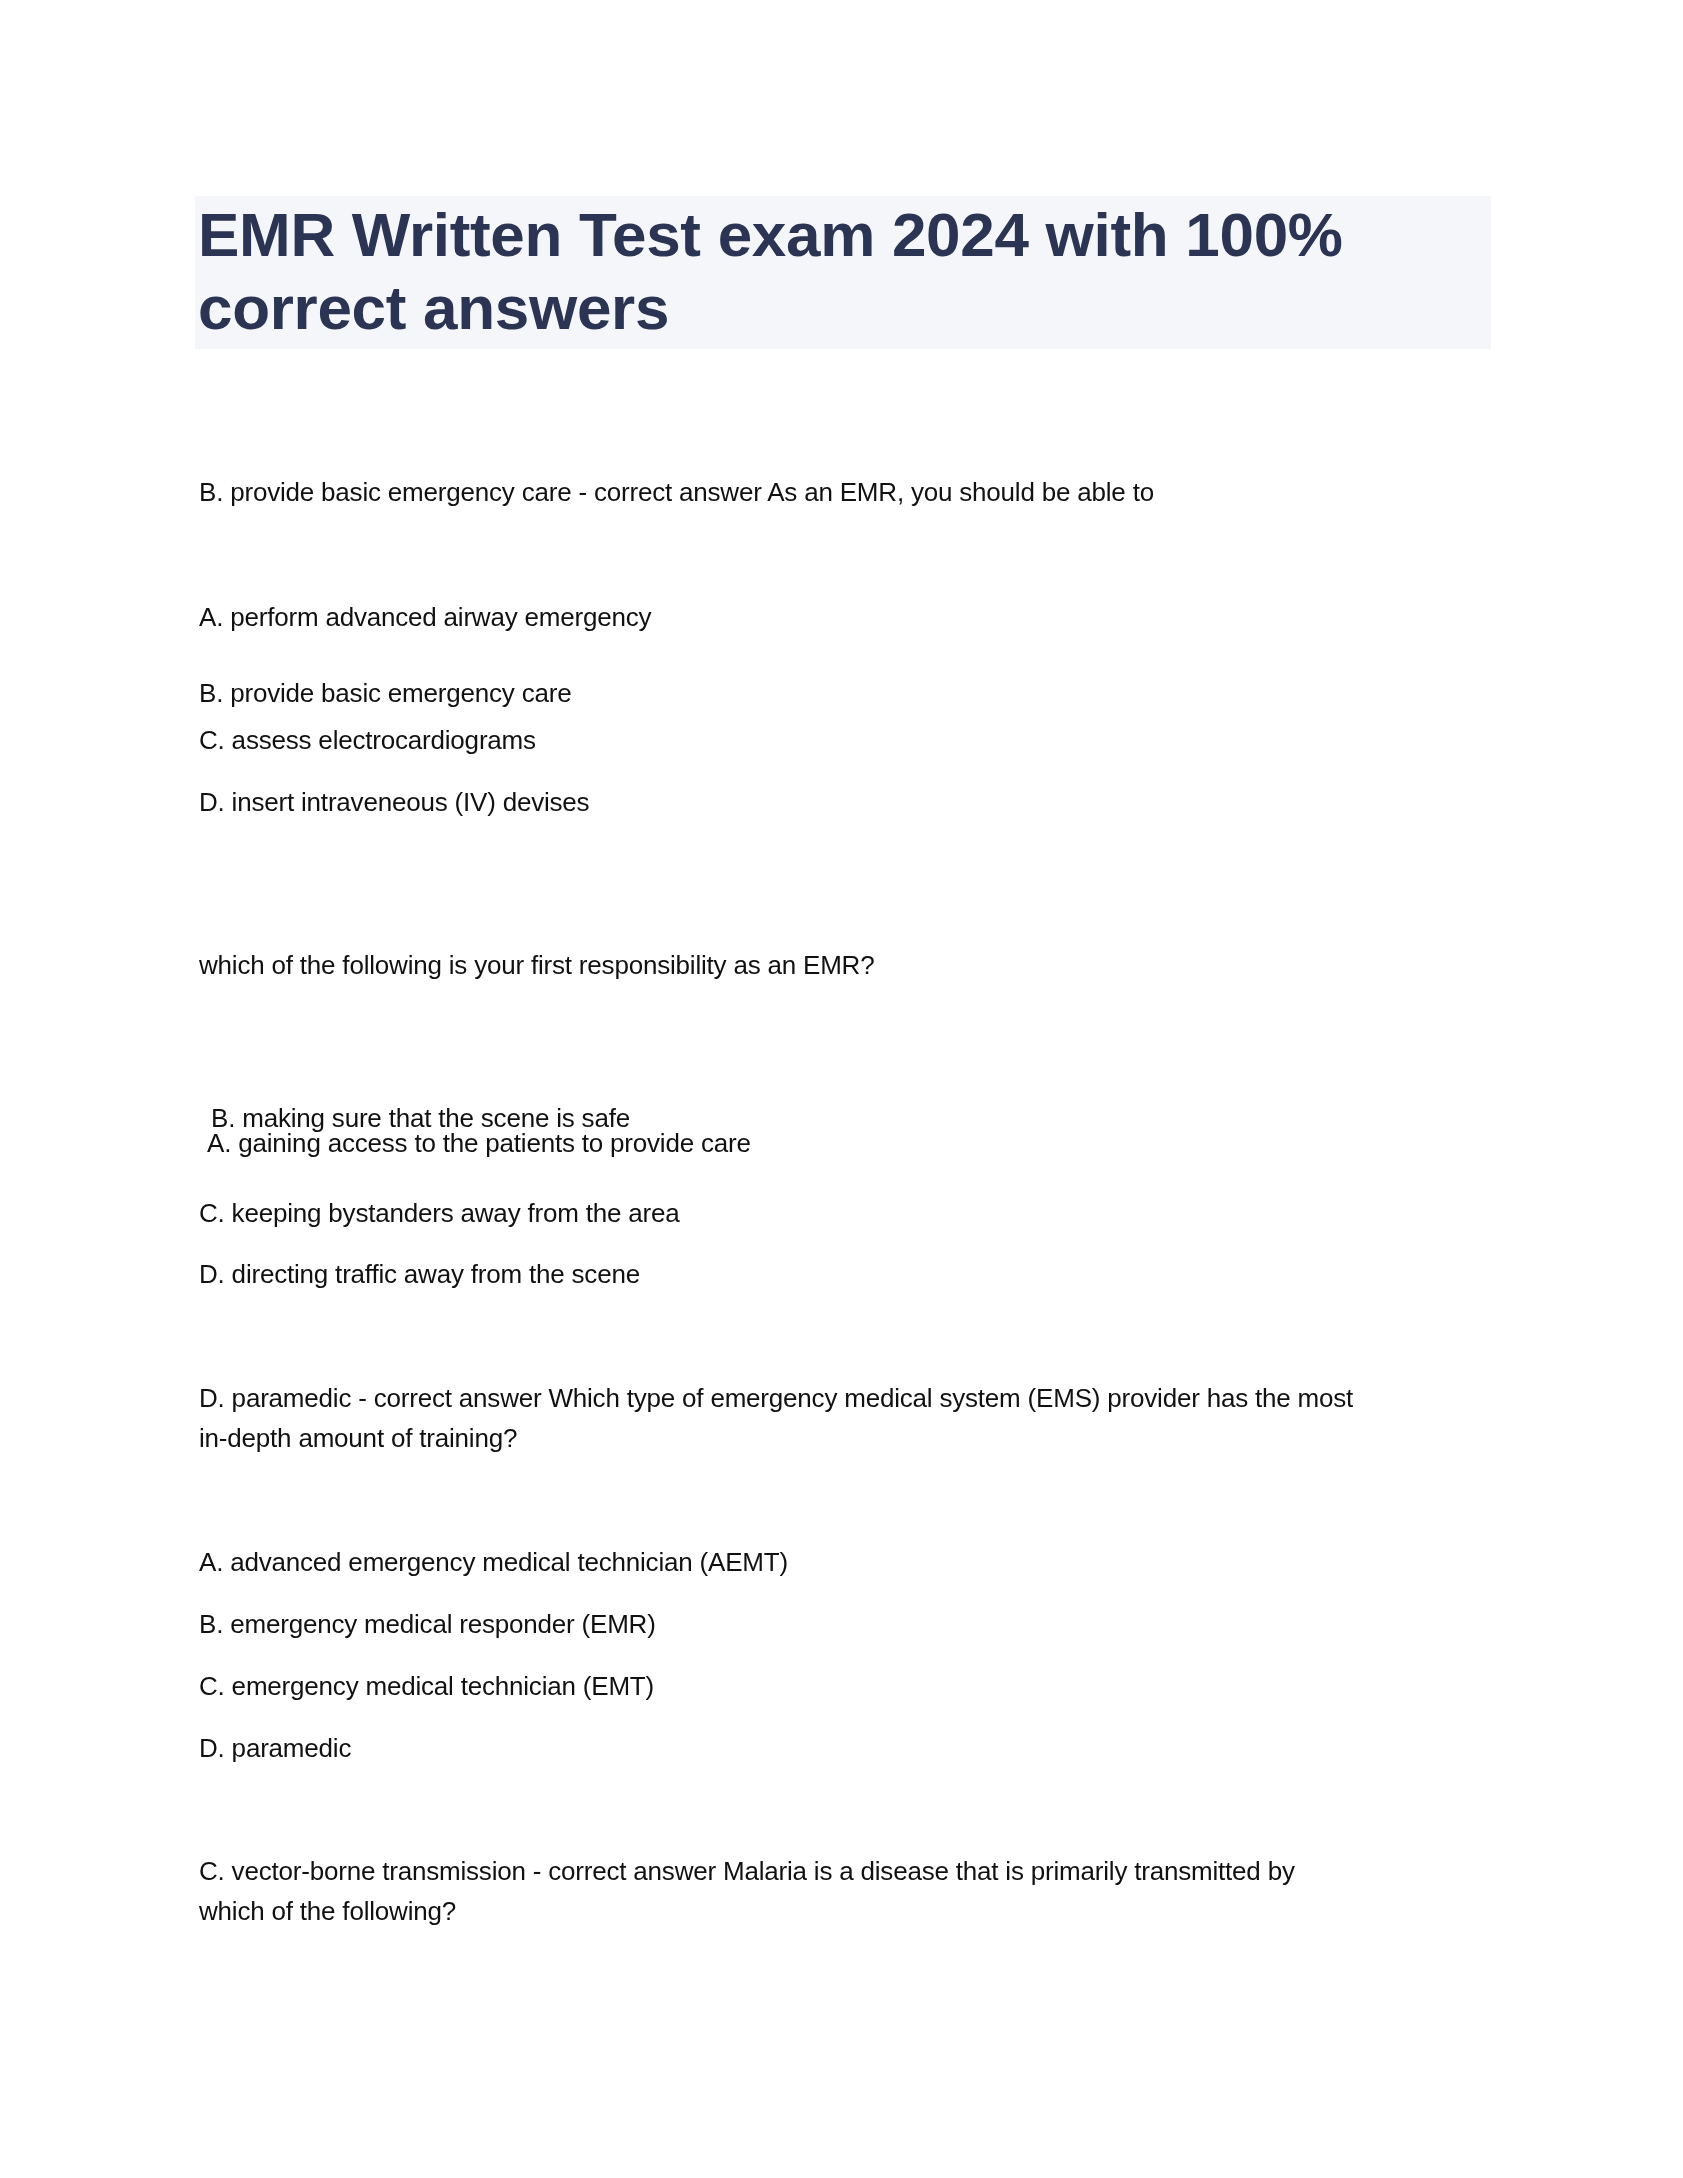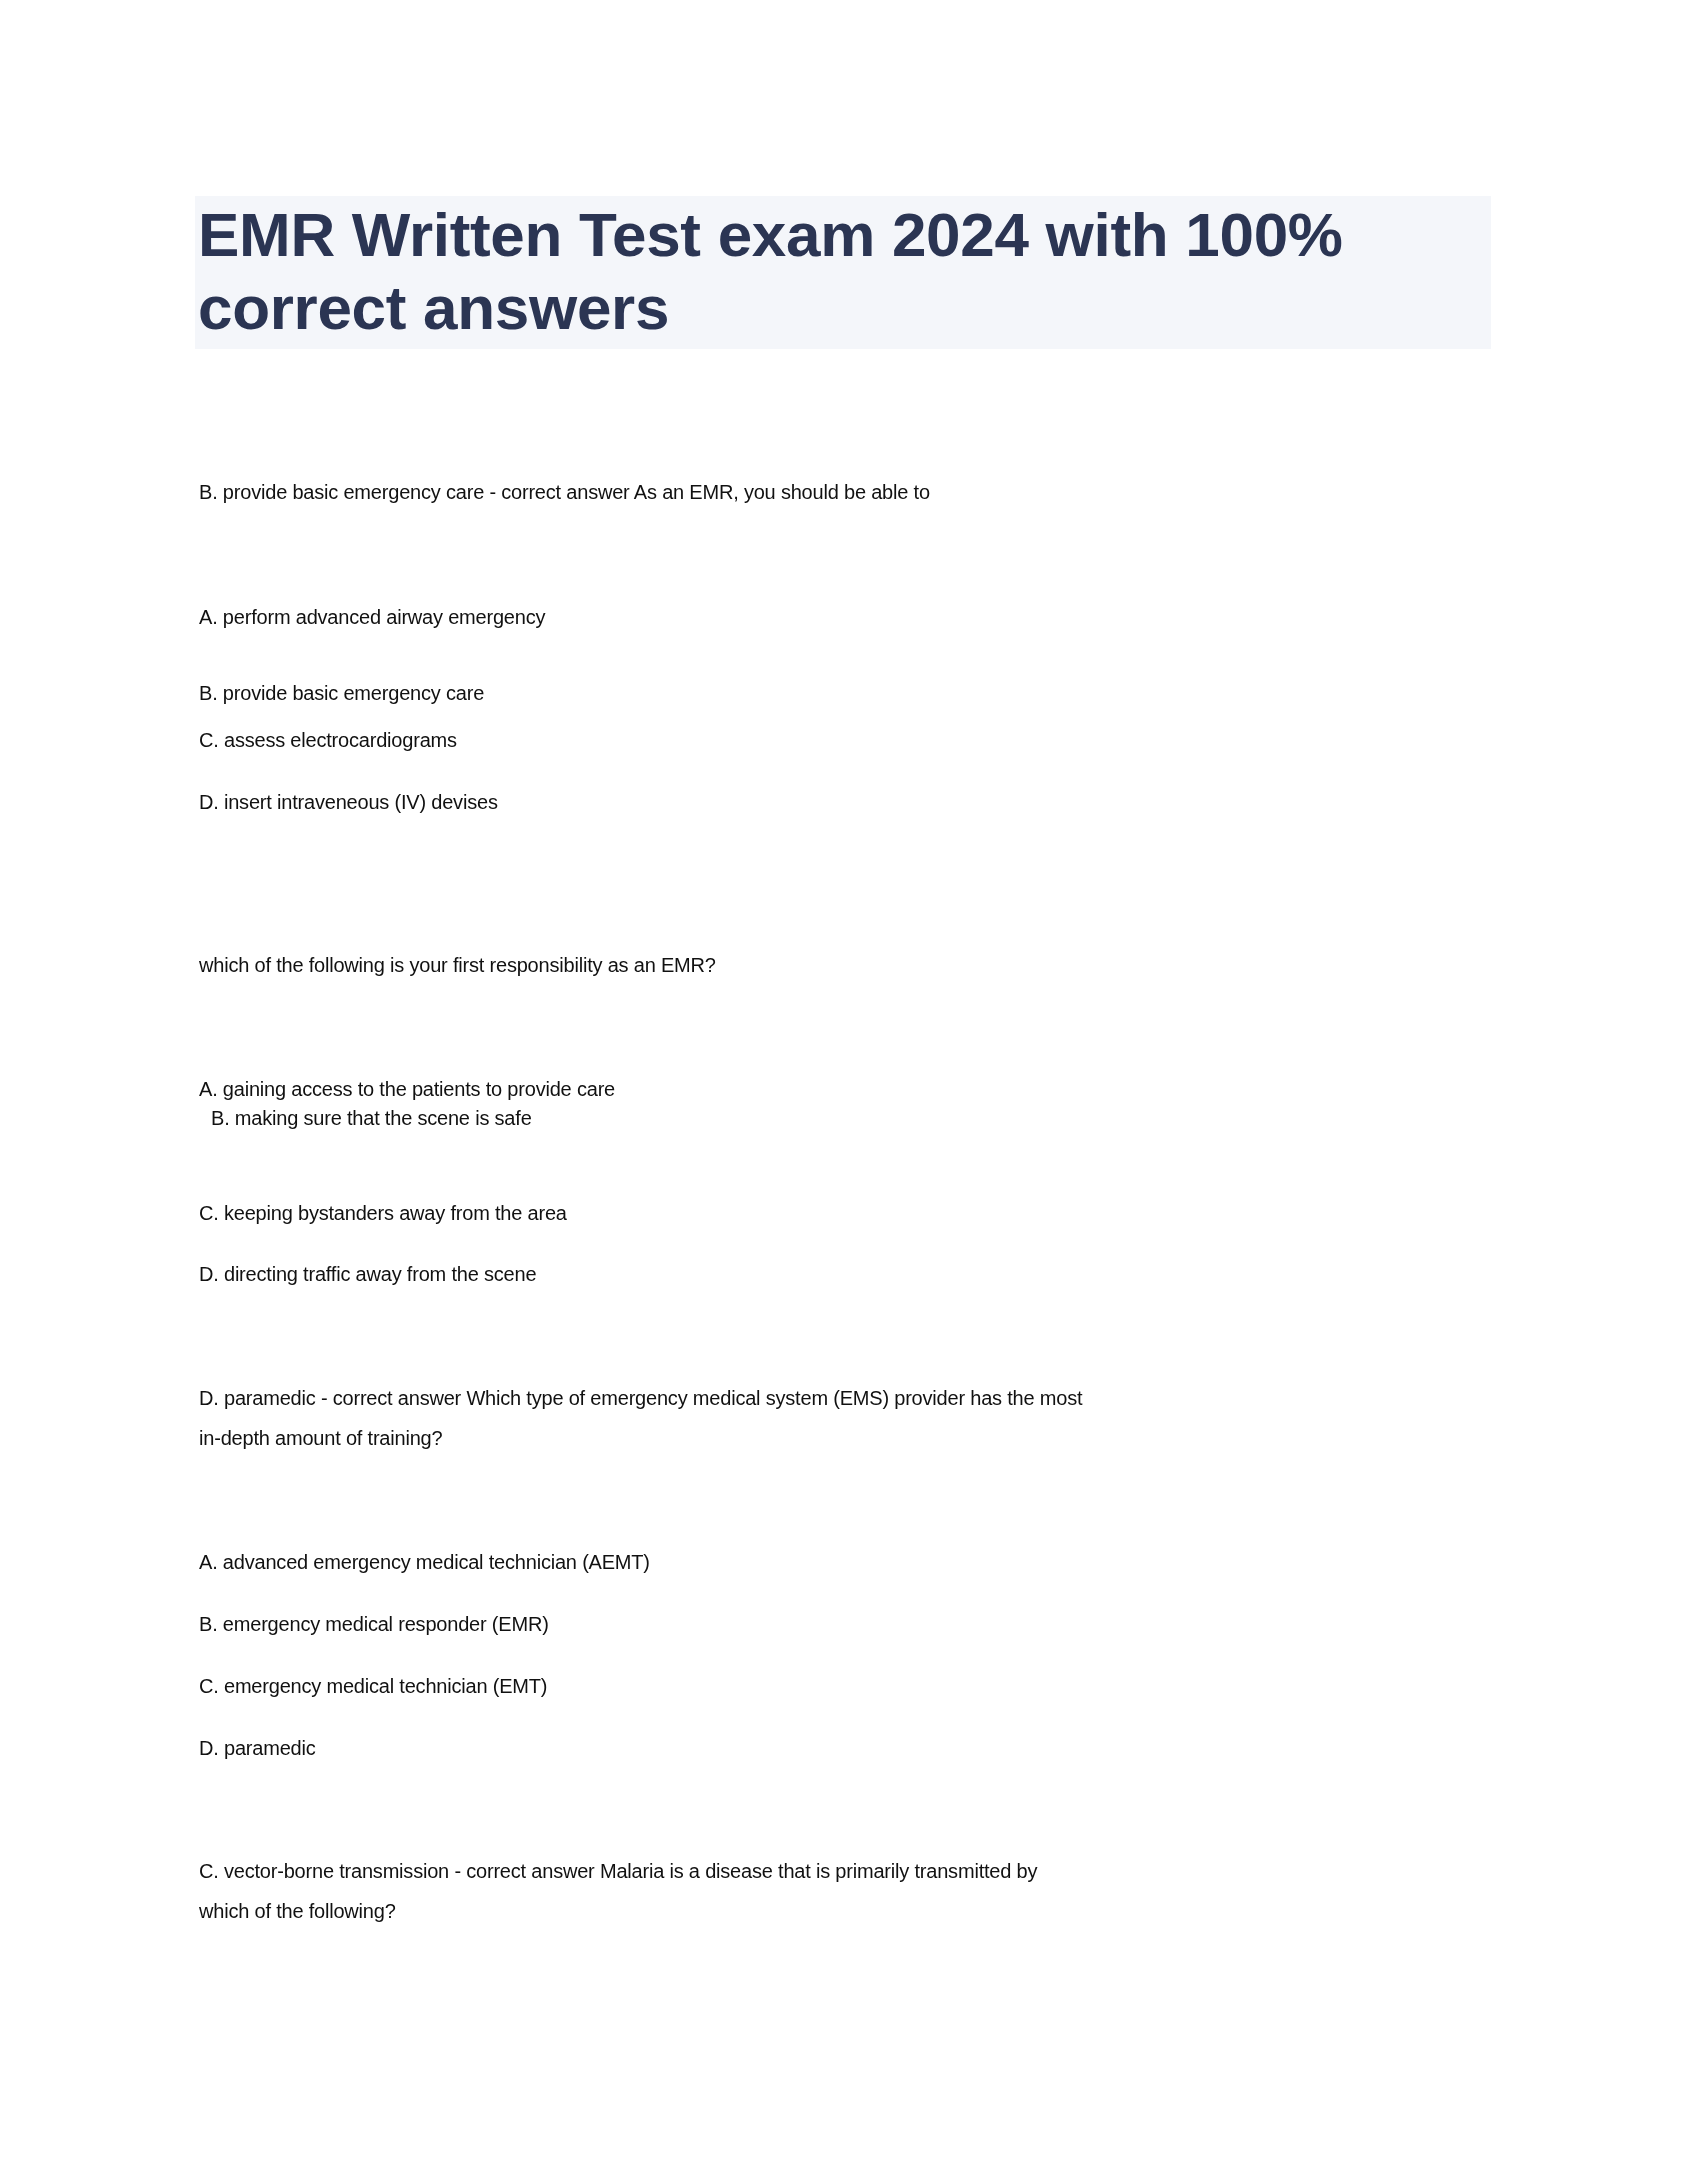--- a/index.html
+++ b/index.html
@@ -41,21 +41,21 @@
     font-size: 62px;
     line-height: 73px;
     color: #2b3553;
     letter-spacing: -0.3px;
   }
   .line {
     position: absolute;
     left: 199px;
     margin: 0;
     font-family: "Liberation Sans", sans-serif;
-    font-size: 20px;
+    font-size: 26px;
     line-height: 41px;
     color: #111111;
     white-space: nowrap;
     letter-spacing: -0.2px;
   }
 </style>
 </head>
 <body>
 
 <div class="page">
@@ -63,21 +63,21 @@
   <div class="title-box"></div>
   <h1 class="title">EMR Written Test exam 2024 with 100% correct answers</h1>
 
   <p class="line" style="top:472px;">B. provide basic emergency care -  correct answer  As an EMR, you should be able to</p>
   <p class="line" style="top:597px;">A. perform advanced airway emergency</p>
   <p class="line" style="top:673px;">B. provide basic emergency care</p>
   <p class="line" style="top:720px;">C. assess electrocardiograms</p>
   <p class="line" style="top:782px;">D. insert intraveneous (IV) devises</p>
 
   <p class="line" style="top:945px;">which of the following is your first responsibility as an EMR?</p>
-  <p class="line" style="top:1069px;">A. gaining access to the patients to provide care</p>
+  <p class="line" style="top:1123px;margin-left:8px;">A. gaining access to the patients to provide care</p>
   <p class="line" style="top:1098px;margin-left:12px;">B. making sure that the scene is safe</p>
   <p class="line" style="top:1193px;">C. keeping bystanders away from the area</p>
   <p class="line" style="top:1254px;">D. directing traffic away from the scene</p>
 
   <p class="line" style="top:1378px;">D. paramedic -  correct answer  Which type of emergency medical system (EMS) provider has the most</p>
   <p class="line" style="top:1418px;">in-depth amount of training?</p>
   <p class="line" style="top:1542px;">A. advanced emergency medical technician (AEMT)</p>
   <p class="line" style="top:1604px;">B. emergency medical responder (EMR)</p>
   <p class="line" style="top:1666px;">C. emergency medical technician (EMT)</p>
   <p class="line" style="top:1728px;">D. paramedic</p>

